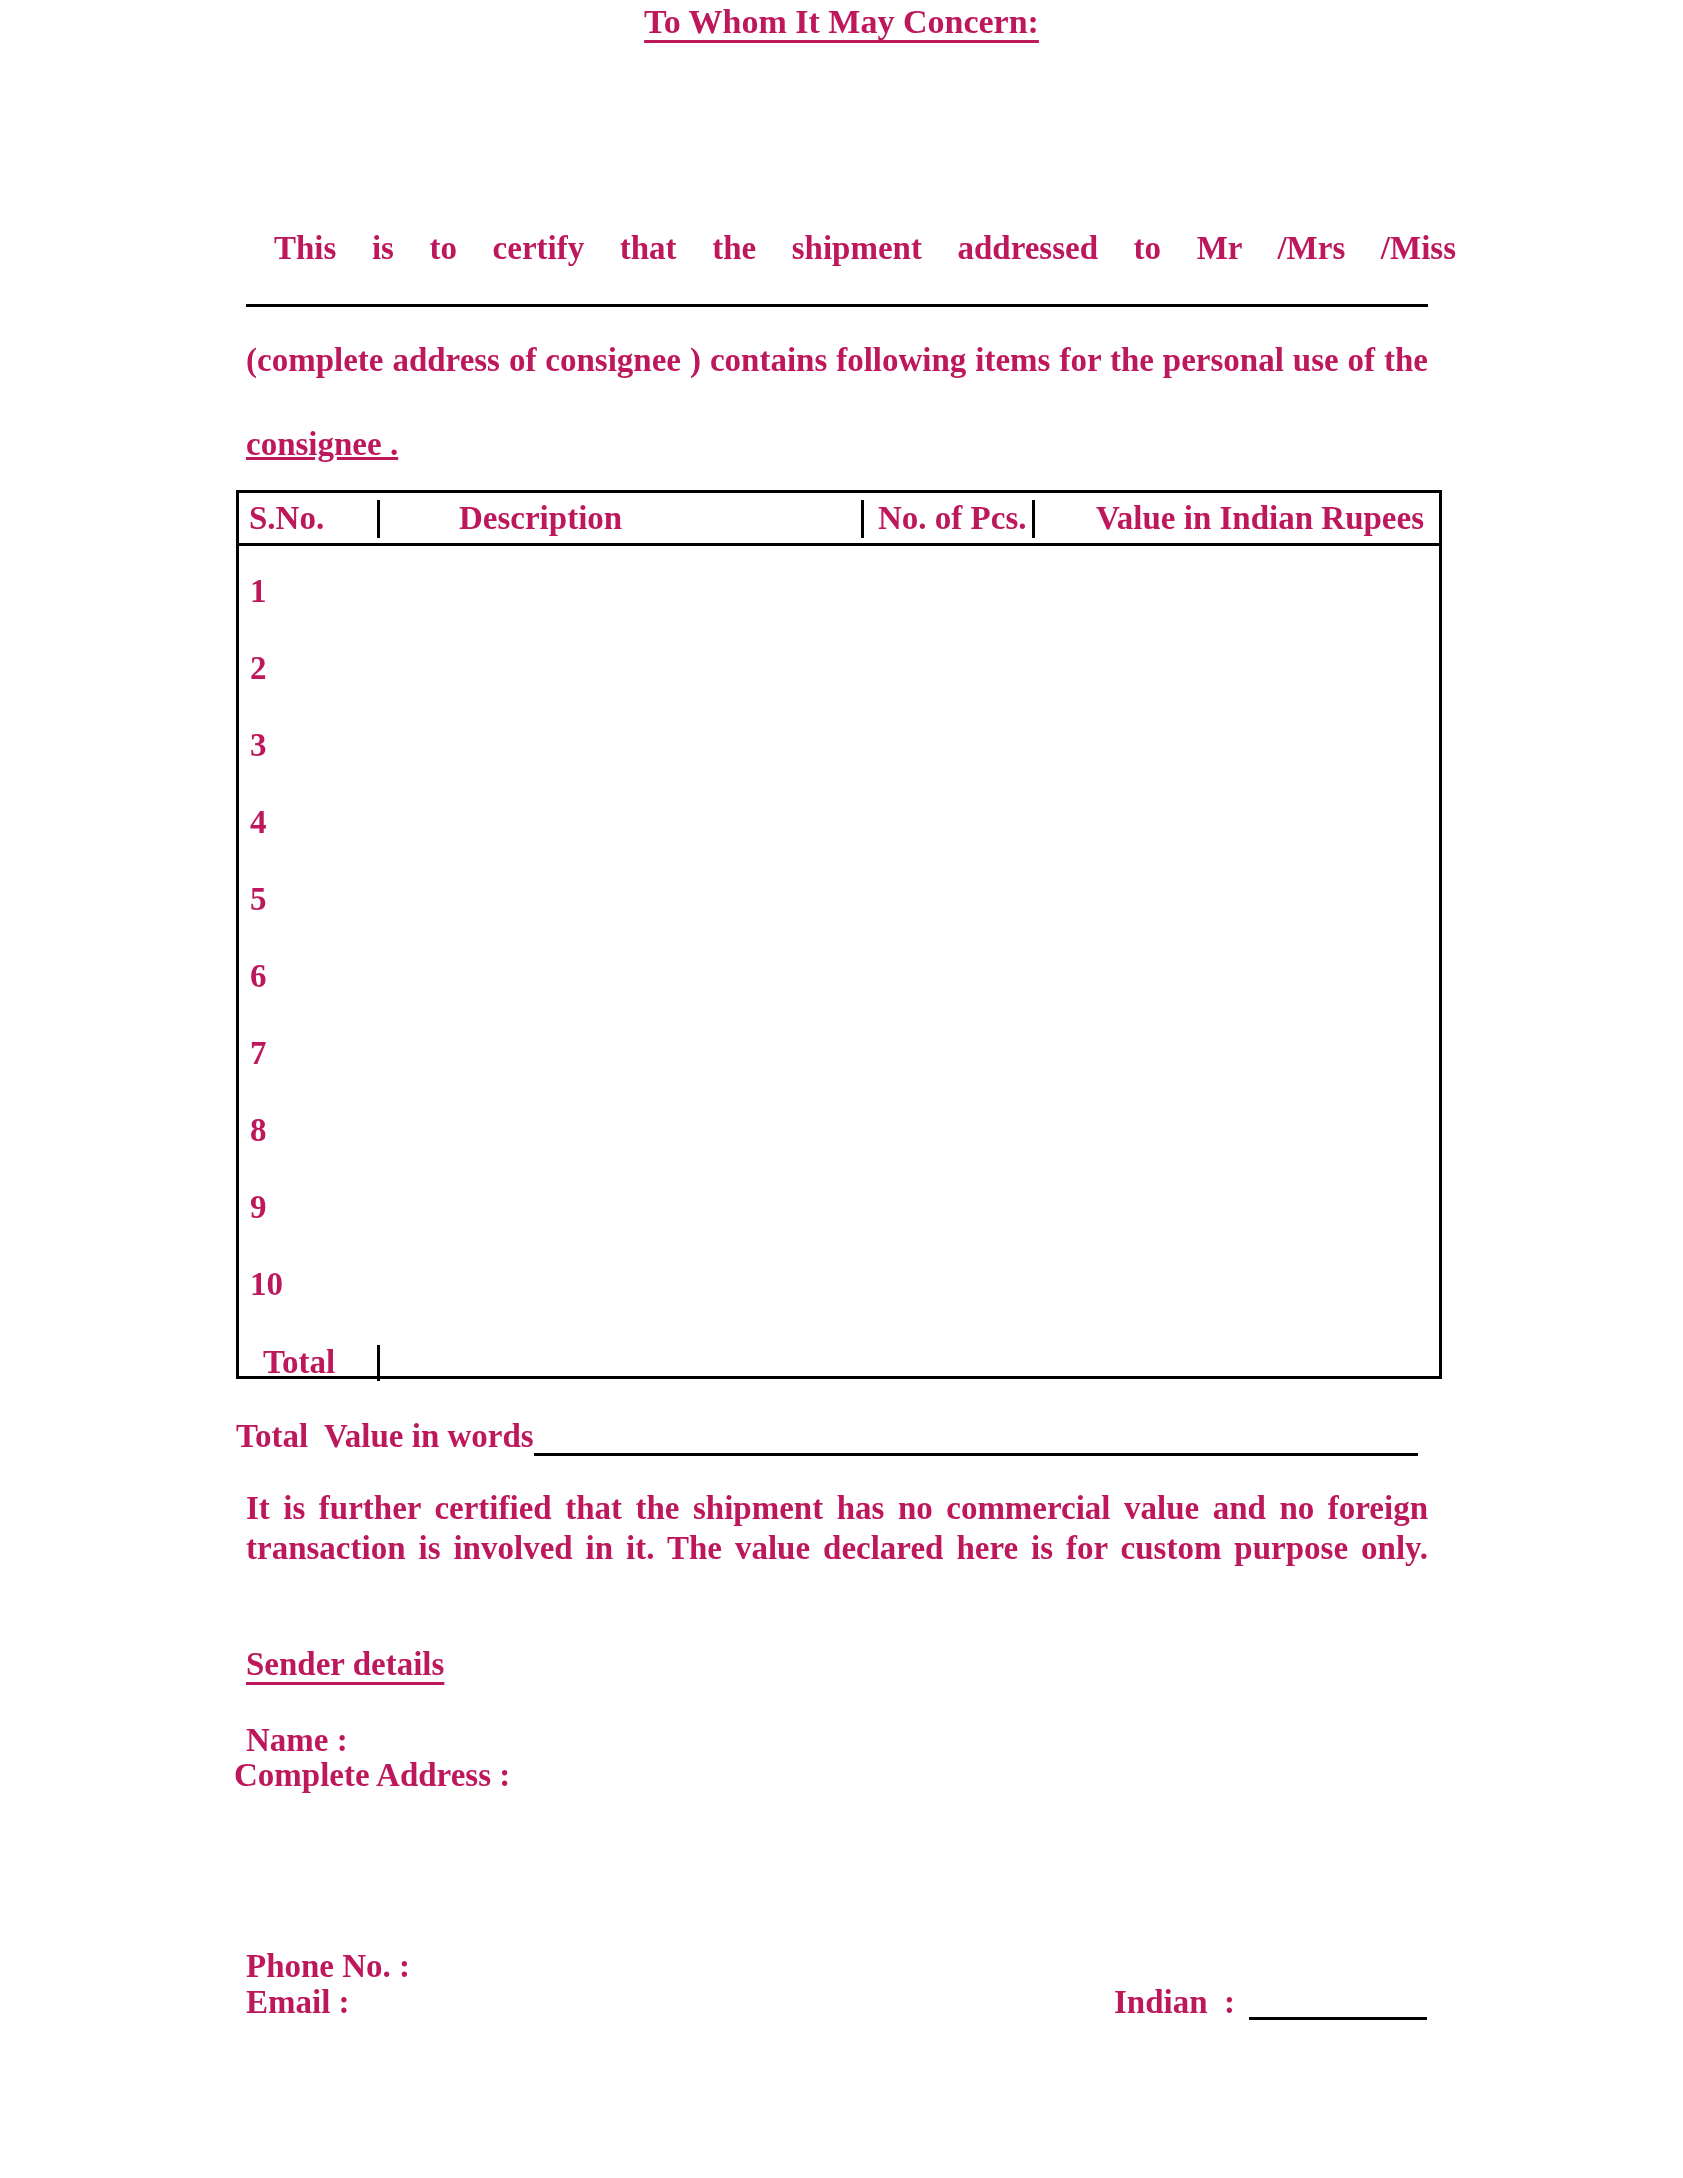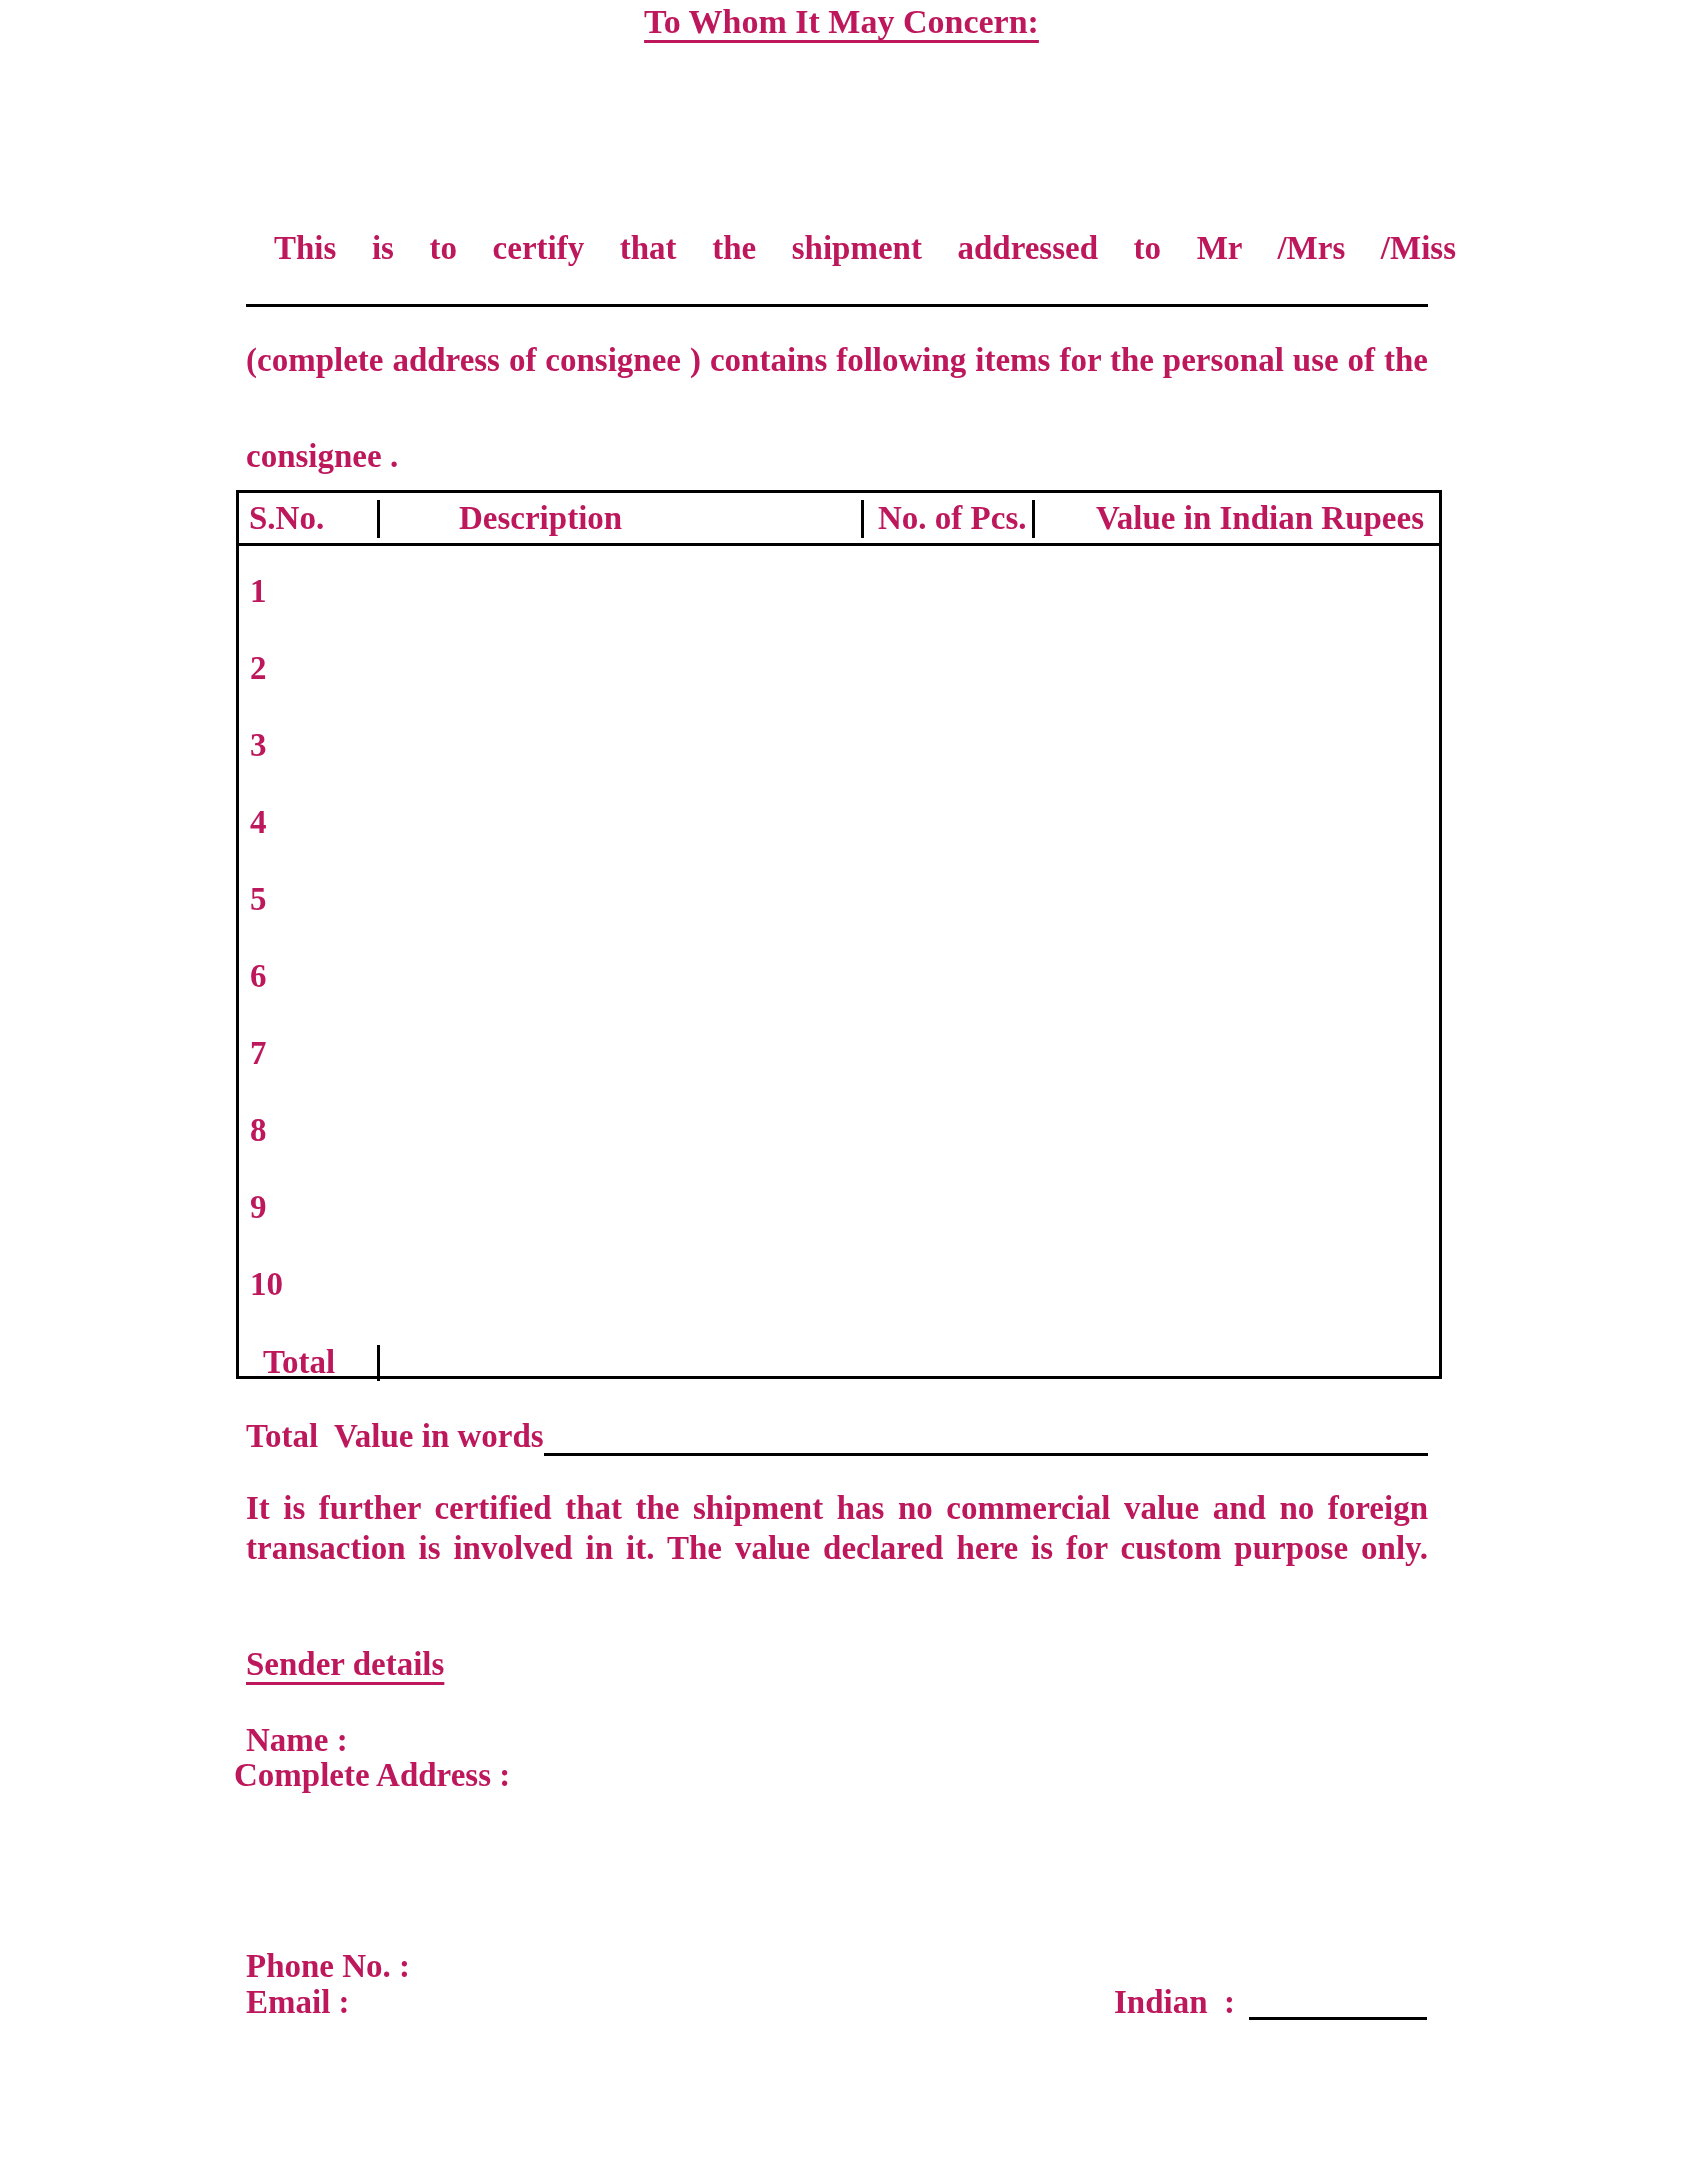--- a/index.html
+++ b/index.html
@@ -55,21 +55,21 @@
 <div class="page">
 
   <div class="abs title">To Whom It May Concern:</div>
 
   <div class="abs t just" style="left:246px; top:228px; width:1182px;margin-left:28px;">This is to certify that the shipment addressed to Mr /Mrs /Miss</div>
 
   <div class="abs blank-line" style="left:246px; top:286px; width:1182px; height:18px;"></div>
 
   <div class="abs t just" style="left:246px; top:340px; width:1182px;">(complete address of consignee ) contains following  items for the personal use of the</div>
 
-  <div class="abs t" style="left:246px; top:436px;">consignee .</div>
+  <div class="abs t" style="left:246px; top:424px;text-decoration:underline;">consignee .</div>
 
   <div class="abs items-table">
 
     <div class="thead">
       <span class="hlabel" style="left:10px;">S.No.</span>
       <span class="vdiv" style="left:138px;"></span>
       <span class="hlabel" style="left:220px;">Description</span>
       <span class="vdiv" style="left:622px;"></span>
       <span class="hlabel" style="left:639px;">No. of Pcs.</span>
       <span class="vdiv" style="left:793px;"></span>
@@ -108,21 +108,21 @@
         <span class="num">10</span>
       </div>
     </div>
 
     <div class="total-row">
       <span class="tlabel">Total</span>
       <span class="vdiv"></span>
     </div>
   </div>
 
-  <div class="abs t tv-row" style="left:246px; top:1416px; width:1182px; height:40px;font-family:Liberation Serif, serif;">
+  <div class="abs t tv-row" style="left:236px; top:1416px; width:1182px; height:40px;font-family:Liberation Serif, serif;">
     <span>Total  Value in words</span>
     <div class="fill"></div>
   </div>
 
   <div class="abs t just" style="left:246px; top:1488px; width:1182px;">It is further certified that the shipment has no commercial value and no foreign</div>
   <div class="abs t just" style="left:246px; top:1528px; width:1182px;">transaction is involved in it. The value declared here is for custom purpose only.</div>
 
   <div class="abs t sender-heading" style="left:246px; top:1644px;">Sender details</div>
 
   <div class="abs t" style="left:246px; top:1722px; line-height:36px;">Name :</div>

